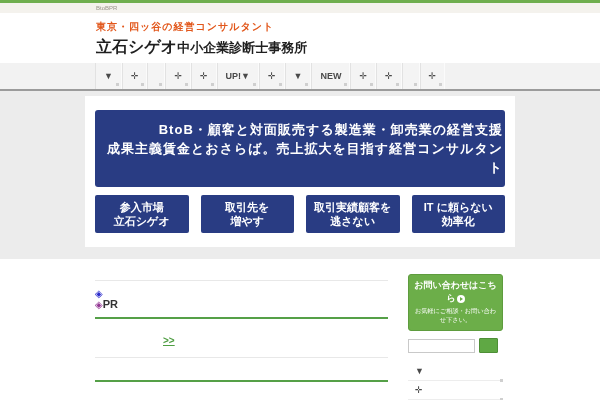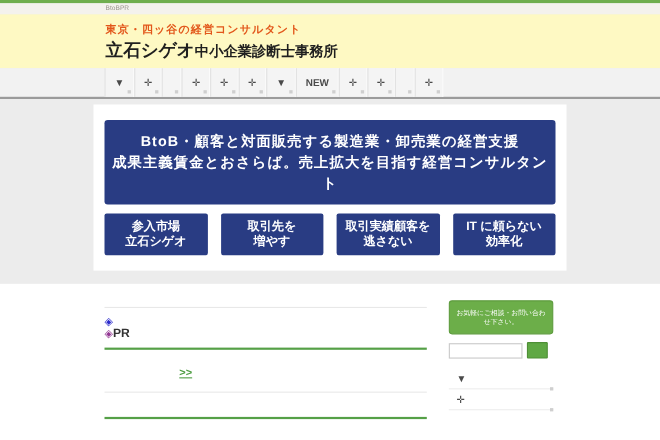--- a/index.html
+++ b/index.html
@@ -5,39 +5,39 @@
   * { margin:0; padding:0; box-sizing:border-box; }
   html,body { width:600px; height:400px; overflow:hidden; }
   body { font-family:"Liberation Sans","DejaVu Sans",sans-serif; background:#ececec; }
 
   
   .top-green { height:3px; background:#6fae4e; }
   .top-strip { height:10px; background:#f4f2ed; font-size:6px; line-height:10px;
                color:#9a958c; padding-left:96px; }
 
   
-  .header { background:#fef9c3; padding:7px 0 5px 96px; }
+  .header { background:#ffffff; padding:7px 0 5px 96px; }
   .tagline { font-size:10px; font-weight:bold; color:#e2571b; letter-spacing:1px; margin-bottom:3px; }
   .site-title { color:#1f1f1f; line-height:20px; }
   .site-title .t-main { font-size:16px; font-weight:bold; }
   .site-title .t-sub  { font-size:13px; font-weight:bold; }
 
   
   .nav { background:#f2f2f2; height:28px; border-bottom:2px solid #9b9b9b;
          padding-left:95px; display:flex; align-items:stretch; }
   .nav-item { position:relative; border-left:1px solid #e2e2e2; border-right:1px solid #fbfbfb;
               background:#f4f4f4; color:#4a4a4a; font-size:9px; font-weight:bold;
               line-height:26px; text-align:center; padding:0 8px; min-width:16px; }
   .nav-item::after { content:""; position:absolute; right:2px; bottom:3px;
                      width:3px; height:3px; background:#cfcfcf; }
 
   
   .hero-band { background:#ececec; padding:5px 0 12px; }
   .hero-box { margin-left:85px; width:430px; background:#fff; padding:14px 10px; }
-  .banner { background:#293c83; border-radius:3px; color:#fff; text-align:center;
+  .banner { background:#293c83; border-radius:3px; color:#fff; text-align:right;
             padding:10px 2px; }
   .banner div { font-size:13px; font-weight:bold; line-height:19px; letter-spacing:1px; }
   .hero-buttons { display:flex; gap:12px; margin-top:8px; }
   .hero-btn { flex:1; background:#293c83; border:none; border-radius:2px; color:#fff;
               font-family:inherit; font-size:11px; font-weight:bold; line-height:14px;
               text-align:center; padding:5px 1px; height:38px; cursor:pointer; }
 
   
   .main { background:#fff; position:relative; height:162px; padding-top:21px; }
   .left-col { margin-left:95px; width:293px; }
@@ -91,20 +91,21 @@
     <span class="t-main">立石シゲオ</span><span class="t-sub">中小企業診断士事務所</span>
   </div>
 </div>
 
 <div class="nav">
   <div class="nav-item">▼</div>
   <div class="nav-item">✛</div>
   <div class="nav-item"></div>
   <div class="nav-item">✛</div>
   <div class="nav-item">✛</div>
+  <div class="nav-item">UP!▼</div>
   <div class="nav-item">✛</div>
   <div class="nav-item">▼</div>
   <div class="nav-item">NEW</div>
   <div class="nav-item">✛</div>
   <div class="nav-item">✛</div>
   <div class="nav-item"></div>
   <div class="nav-item">✛</div>
 </div>
 
 <div class="hero-band">
@@ -149,20 +150,23 @@
     <div class="more-row">
       <a class="more-link" href="#">&gt;&gt;</a>
     </div>
     <div class="hairline hl2"></div>
     <div class="greenline gl2"></div>
 
   </div>
 
   <div class="sidebar">
     <button class="contact-btn">
+      <div class="contact-l1">
+        <span>お問い合わせはこちら</span><span class="circle-icon"></span>
+      </div>
       <div class="contact-l2">お気軽にご相談・お問い合わせ下さい。</div>
     </button>
     <div class="search-row">
       <input class="search-input" type="text" value="" style="">
       <button class="search-btn"></button>
     </div>
     <ul class="side-menu">
       <li class="side-item">▼</li>
       <li class="side-item">✛</li>
 

